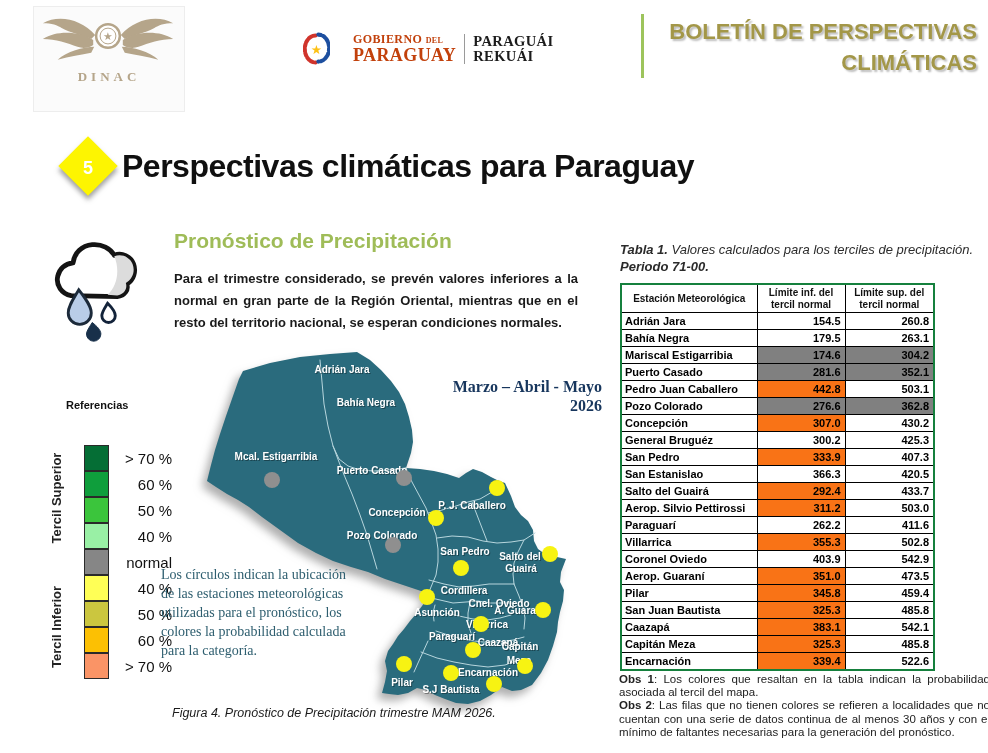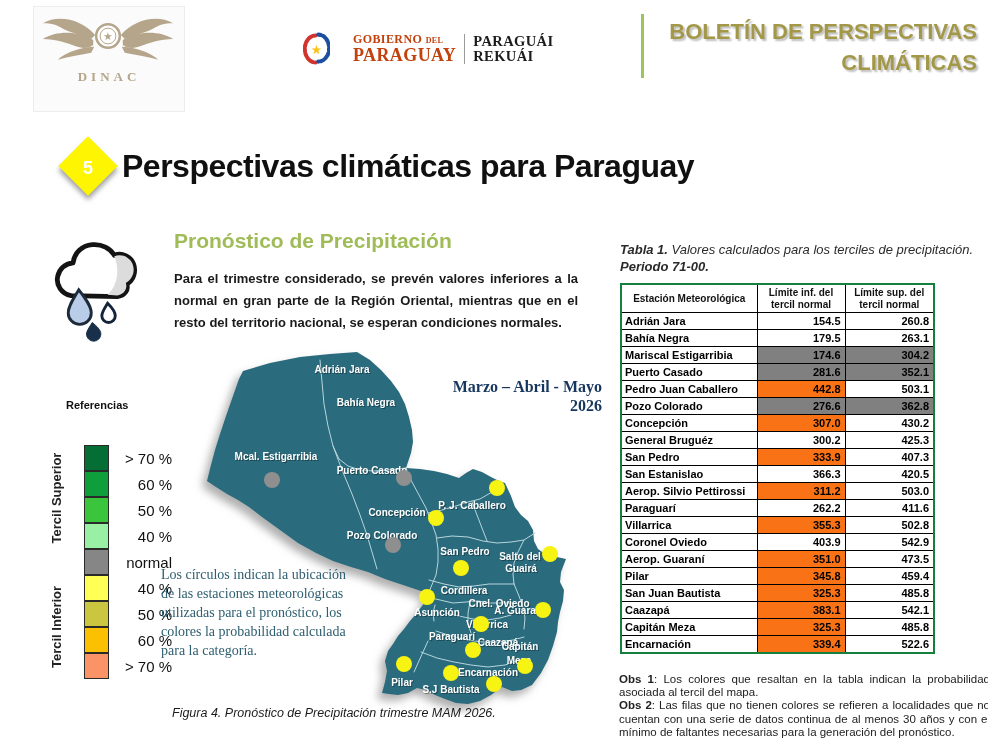--- a/index.html
+++ b/index.html
@@ -340,20 +340,25 @@
         <td class="st">San Pedro</td>
         <td class="val hl-yellow">333.9</td>
         <td class="val">407.3</td>
       </tr>
       <tr>
         <td class="st">San Estanislao</td>
         <td class="val">366.3</td>
         <td class="val">420.5</td>
       </tr>
       <tr>
+        <td class="st">Salto del Guairá</td>
+        <td class="val hl-yellow">292.4</td>
+        <td class="val">433.7</td>
+      </tr>
+      <tr>
         <td class="st">Aerop. Silvio Pettirossi</td>
         <td class="val hl-yellow">311.2</td>
         <td class="val">503.0</td>
       </tr>
       <tr>
         <td class="st">Paraguarí</td>
         <td class="val">262.2</td>
         <td class="val">411.6</td>
       </tr>
       <tr>

